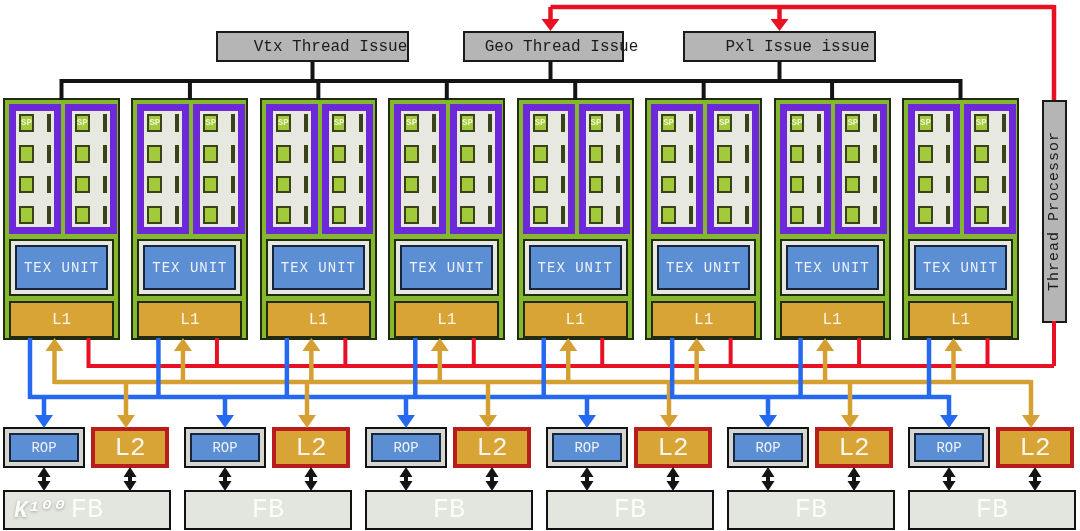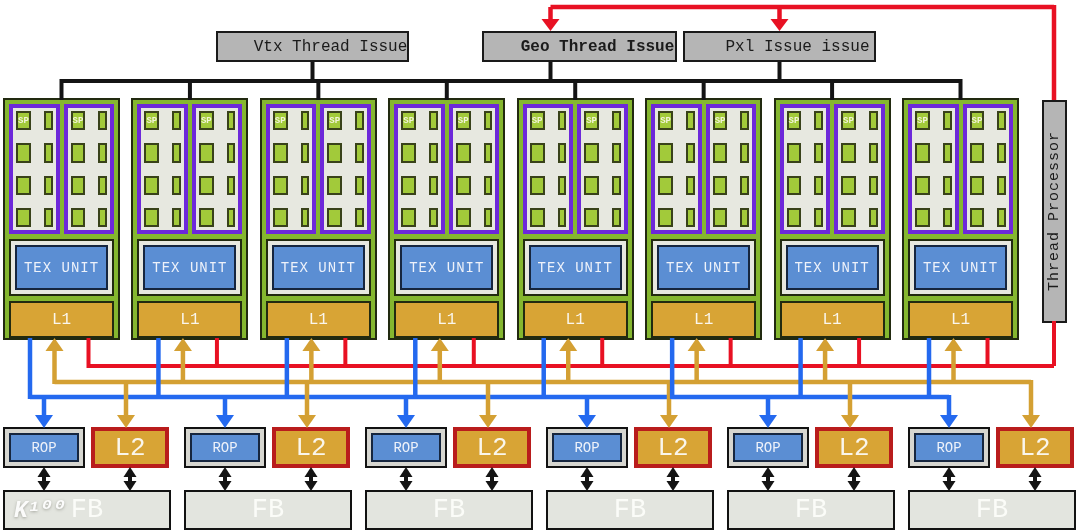--- a/index.html
+++ b/index.html
@@ -7,36 +7,36 @@
     position:relative;width:1080px;height:531px;background:#ffffff;overflow:hidden;
     font-family:"Liberation Mono","DejaVu Sans Mono",monospace;
   }
   .stage *{box-sizing:border-box;}
   
   .issue{
     position:absolute;top:31px;height:31px;background:#b5b5b5;border:2px solid #1a1a1a;
     display:flex;align-items:center;justify-content:center;font-size:16px;color:#1b1b1b;white-space:nowrap;padding-left:36px;
   }
   #issue-vtx{left:216px;width:193px;}
-  #issue-geo{left:482px;width:195px;font-weight:bold;}
+  #issue-geo{left:463px;width:161px;}
   #issue-pxl{left:683px;width:193px;}
   
   .tp{
     position:absolute;left:1042px;top:100px;width:25px;height:223px;background:#b5b5b5;
     border:2px solid #1a1a1a;display:flex;align-items:center;justify-content:center;
   }
   .tp span{writing-mode:vertical-rl;transform:rotate(180deg);font-size:15px;color:#1b1b1b;letter-spacing:1px;white-space:nowrap;}
   
   .cluster{
     position:absolute;top:98px;width:117px;height:242px;background:#85b72f;
     border:2px solid #222a10;padding:4px;
   }
   .sp-row{display:flex;gap:4px;height:130px;}
   .sp-panel{
-    flex:1;background:#e7e8e0;border:4px solid #6d28d9;padding:3px;
+    flex:1;background:#e7e8e0;border:7px solid #6d28d9;padding:3px;
     display:grid;grid-template-columns:1fr 1fr;grid-auto-rows:1fr;gap:13px;
   }
   .sp-cell{background:#a2ca3a;border:2px solid #39421a;display:flex;align-items:center;justify-content:center;}
   .sp-cell span{font-size:9px;font-weight:bold;color:#f2f4d8;letter-spacing:0;}
   .tex-wrap{margin-top:5px;height:57px;background:#e7e8e0;border:2px solid #222a10;padding:4px;}
   .tex{
     width:100%;height:100%;background:#5b8ed3;border:2px solid #16263f;
     display:flex;align-items:center;justify-content:center;color:#eef2fa;font-size:14px;letter-spacing:1px;white-space:nowrap;
   }
   .l1{

